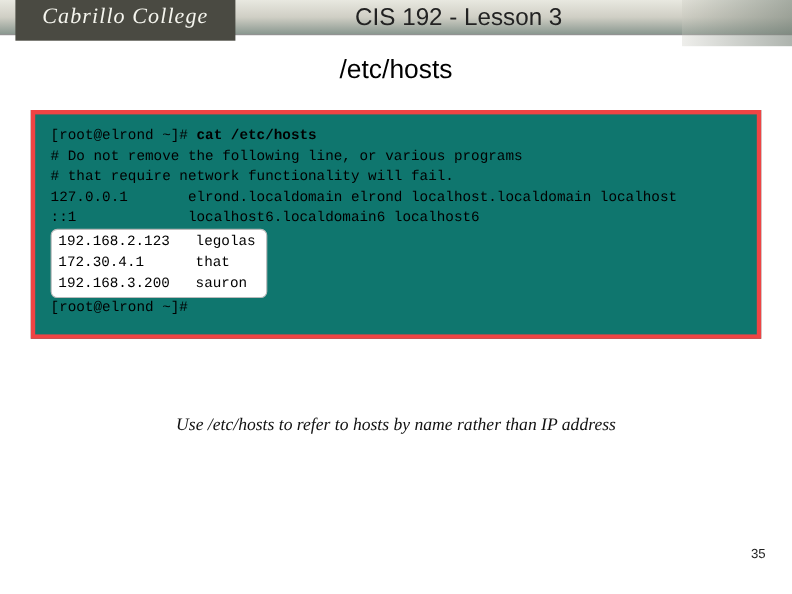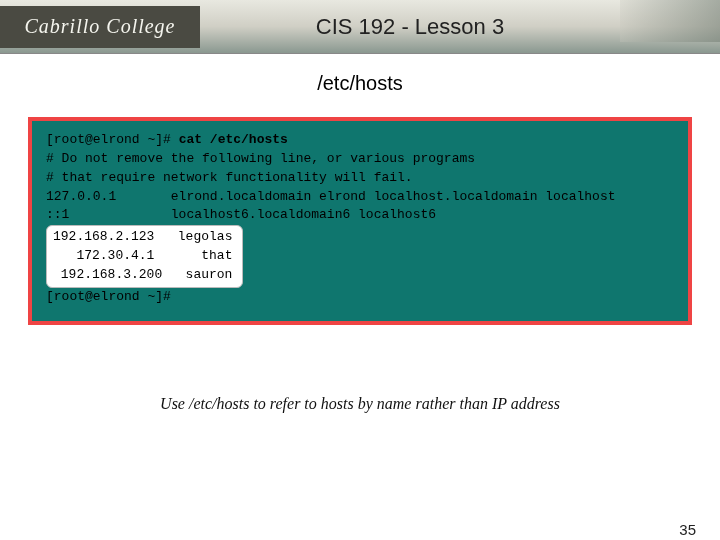--- a/index.html
+++ b/index.html
@@ -6,26 +6,27 @@
   body {
     width: 720px;
     height: 540px;
     background: #ffffff;
     font-family: Verdana, Geneva, sans-serif;
     position: relative;
     overflow: hidden;
   }
   .header {
     width: 100%;
-    height: 54px;
+    height: 32px;
     background: linear-gradient(to bottom, #e8e8e0 0%, #d0cfc5 50%, #8a9890 100%);
     display: flex;
     align-items: center;
     position: relative;
     border-bottom: 1px solid #888;
+    padding-left: 14px;
   }
   .logo {
     width: 200px;
     height: 42px;
     background: #4a4a42;
     display: flex;
     align-items: center;
     justify-content: center;
     position: relative;
   }
@@ -47,21 +48,21 @@
   .header-right {
     position: absolute;
     right: 0;
     top: 0;
     width: 100px;
     height: 42px;
     background: linear-gradient(to right, rgba(200,200,190,0.3), rgba(120,130,120,0.6));
   }
   .page-title {
     text-align: center;
-    font-size: 20px;
+    font-size: 24px;
     font-family: Verdana, sans-serif;
     color: #000;
     margin-top: 18px;
     margin-bottom: 22px;
   }
   .terminal {
     margin: 0 28px;
     background: #0f766e;
     border: 4px solid #ef4444;
     padding: 10px 14px 14px 14px;
@@ -77,36 +78,35 @@
     position: relative;
     display: inline-block;
   }
   .highlight-bg {
     display: inline-block;
     background: #ffffff;
     border: 1px solid #bbb;
     border-radius: 6px;
     padding: 2px 10px 2px 6px;
     box-shadow: 0 0 0 0 rgba(0,0,0,0);
-    text-align: right;
   }
   .hostline { white-space: pre; }
   .caption {
     text-align: center;
     font-style: italic;
     font-size: 16px;
     color: #111;
     margin-top: 70px;
     font-family: Liberation Serif, serif;
   }
   .page-number {
     position: absolute;
     right: 24px;
-    bottom: 2px;
-    font-size: 15px;
+    bottom: 30px;
+    font-size: 12px;
     color: #222;
     font-family: Verdana, sans-serif;
   }
 </style>
 </head>
 <body>
 
 <div class="header">
   <div class="logo">
     <span class="logo-text">Cabrillo College</span>

